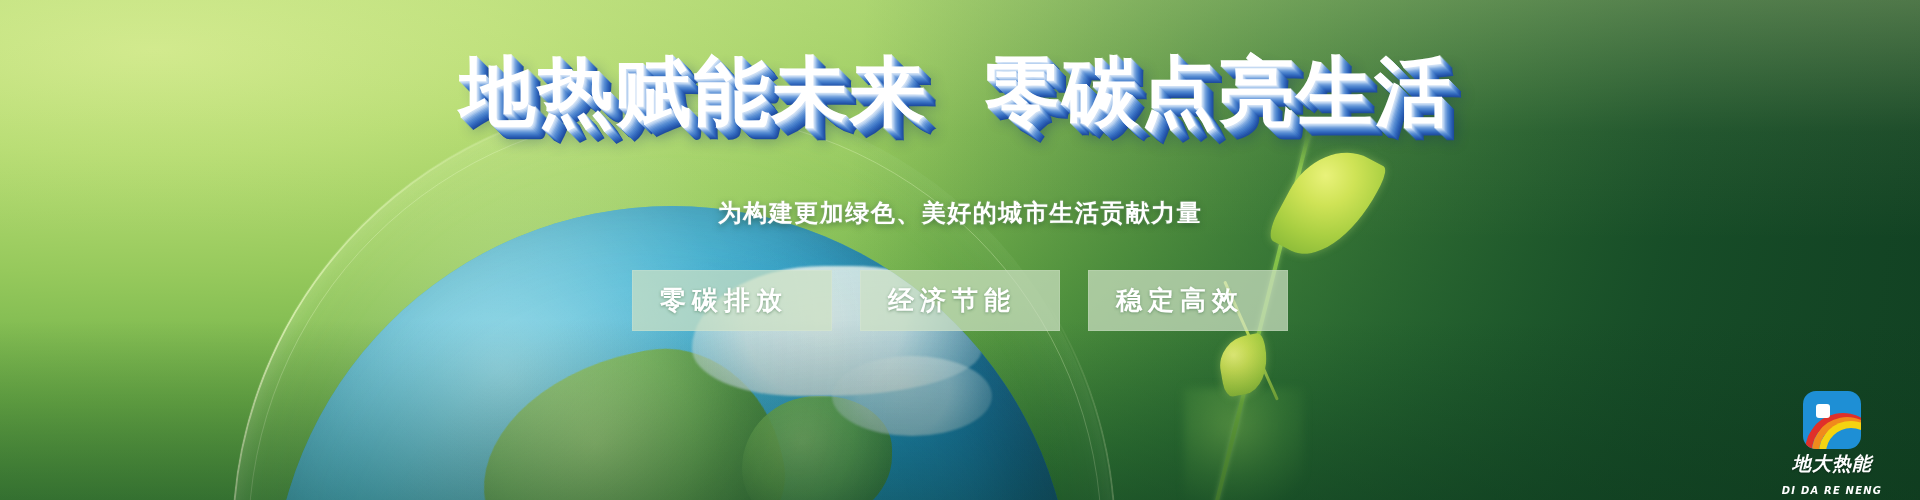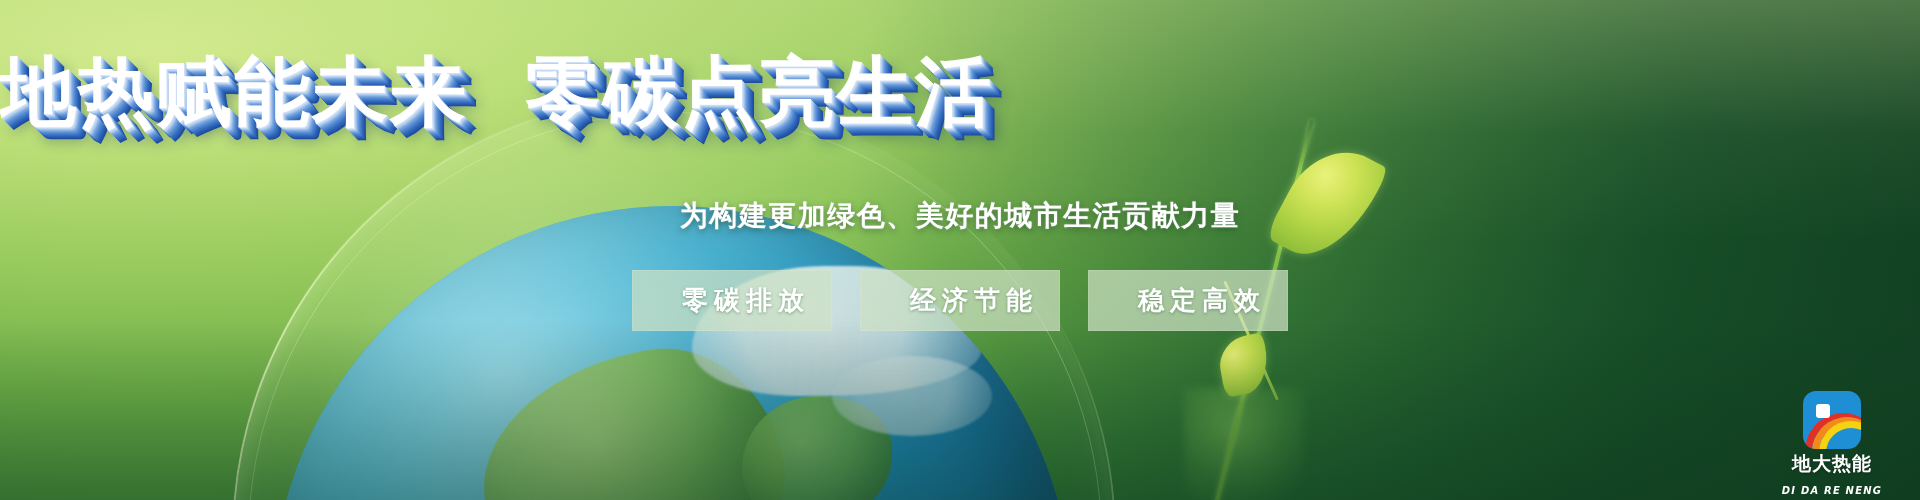--- a/index.html
+++ b/index.html
@@ -149,21 +149,21 @@
     position: absolute; left: 4px; top: 268px;
     width: 120px; height: 130px;
     background: radial-gradient(circle at 40% 30%, rgba(140,200,90,0.55) 0%, rgba(90,160,70,0.35) 45%, rgba(60,120,55,0.0) 78%);
     filter: blur(4px);
   }
 
   
   .title-wrap {
     position: absolute;
     left: 0; right: 8px; top: 54px;
-    text-align: left;
+    text-align: center;
   }
   .title {
     display: inline-block;
     font-size: 76px;
     font-weight: 700;
     letter-spacing: 2px;
     color: #ffffff;
     line-height: 1;
     white-space: pre;
     text-shadow:
@@ -183,21 +183,21 @@
   }
 
   
   .subtitle-wrap {
     position: absolute;
     left: 0; right: 0; top: 197px;
     text-align: center;
   }
   .subtitle {
     display: inline-block;
-    font-size: 28px;
+    font-size: 24px;
     font-weight: 700;
     letter-spacing: 1.5px;
     color: #ffffff;
     text-shadow: 0 2px 6px rgba(18,60,30,0.55), 0 0 2px rgba(255,255,255,0.4);
   }
 
   
   .tags {
     position: absolute;
     left: 0; right: 0; top: 270px;
@@ -206,21 +206,21 @@
     gap: 28px;
   }
   .tag {
     min-width: 156px;
     padding: 13px 22px;
     background: rgba(205,224,196,0.72);
     color: #ffffff;
     font-size: 26px;
     font-weight: 700;
     letter-spacing: 6px;
-    text-align: right;
+    text-align: left;
     text-indent: 6px;
     text-shadow: 0 1px 3px rgba(40,90,50,0.45);
     box-shadow: inset 0 0 0 1px rgba(255,255,255,0.12);
   }
 
   
   .logo {
     position: absolute;
     right: 28px; bottom: 4px;
     width: 120px;
@@ -250,20 +250,21 @@
   .arc-red    { left: 2px;  top: 22px; width: 62px; height: 62px; border-width: 7px; border-top-color: #e0302a; border-left-color: #e0302a; transform: rotate(34deg); }
   .arc-orange { left: 9px;  top: 26px; width: 56px; height: 56px; border-width: 7px; border-top-color: #f08a1c; border-left-color: #f08a1c; transform: rotate(34deg); }
   .arc-yellow { left: 16px; top: 30px; width: 50px; height: 50px; border-width: 7px; border-top-color: #f5d310; border-left-color: #f5d310; transform: rotate(34deg); }
   .logo-cn {
     font-size: 19px;
     font-weight: 700;
     color: #ffffff;
     letter-spacing: 1px;
     line-height: 1.1;
     text-shadow: 0 1px 2px rgba(0,0,0,0.35);
+    font-style: italic;
   }
   .logo-en {
     font-size: 10px;
     font-weight: 700;
     font-style: italic;
     color: #ffffff;
     letter-spacing: 1.2px;
     margin-top: 11px;
   }
 </style>

